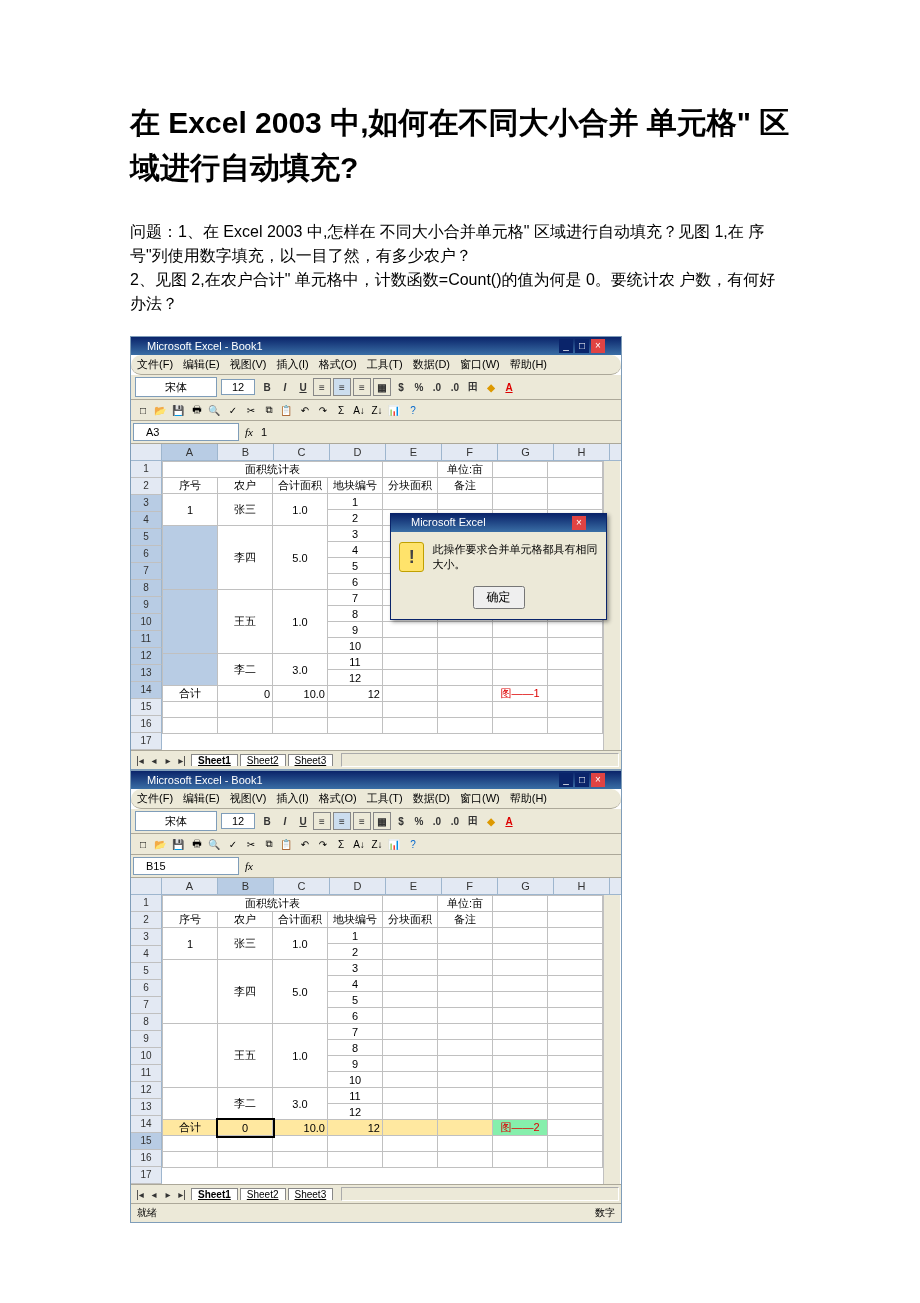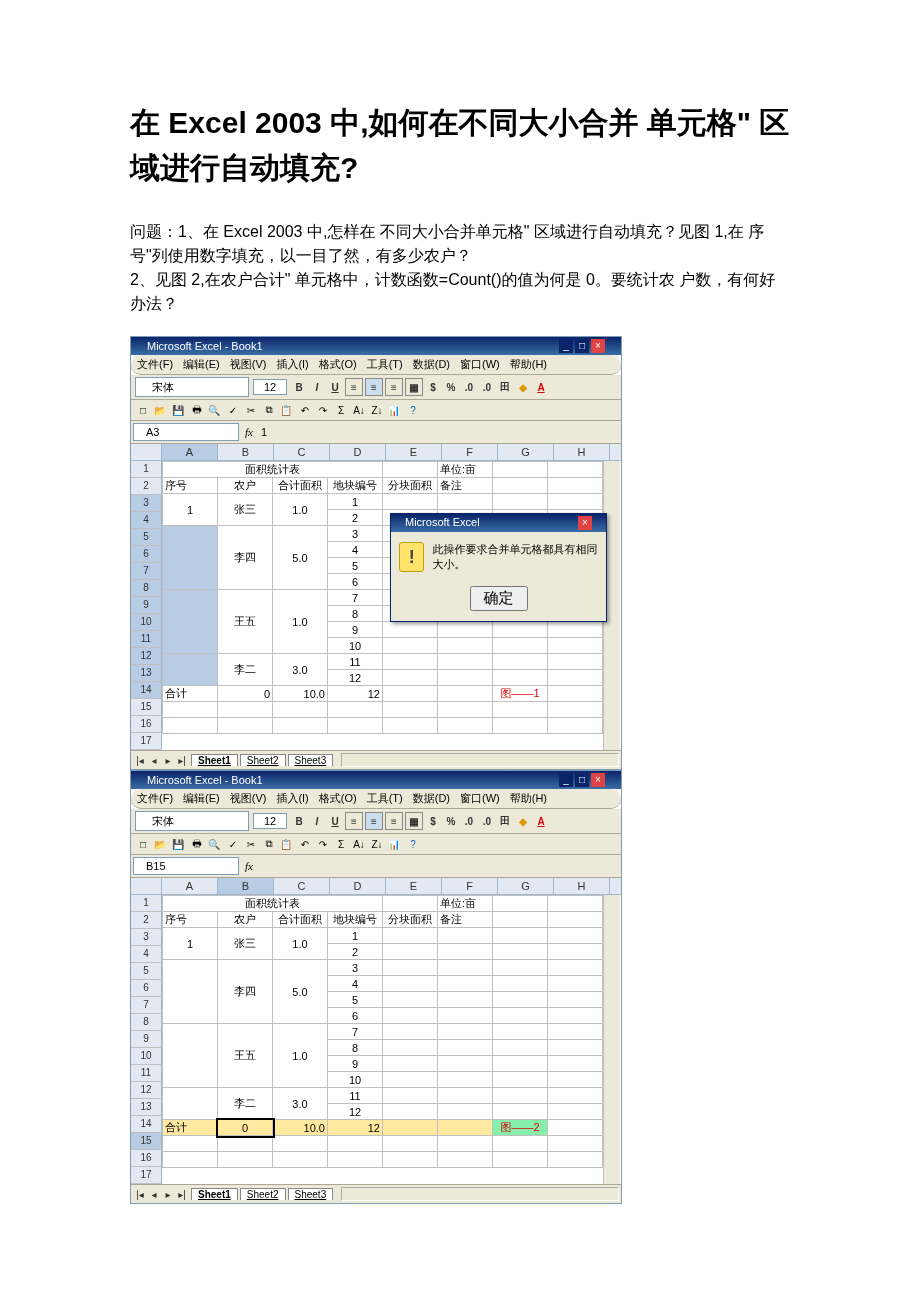--- a/index.html
+++ b/index.html
@@ -58,21 +58,21 @@
   }
   .fontrow{
     background:#ece9d8;
     display:flex;
     align-items:center;
     padding:2px 4px;
     border-bottom:1px solid #aca899;
     font-size:11px;
     gap:4px;
   }
-  .fontbox{border:1px solid #7f9db9;background:#fff;padding:1px 16px;min-width:80px;height:16px;line-height:16px;}
+  .fontbox{border:1px solid #7f9db9;background:#fff;padding:1px 0;min-width:80px;height:16px;line-height:16px;text-align:center;}
   .sizebox{border:1px solid #7f9db9;background:#fff;padding:1px 4px;width:24px;text-align:center;}
   .tbicons{display:flex;gap:2px;align-items:center;flex:1;}
   .tbi{width:16px;height:16px;display:flex;align-items:center;justify-content:center;font-size:10px;font-weight:bold;color:#333;}
   .tbi.I{font-style:italic;}
   .tbi.U{text-decoration:underline;}
   .tbi.box{border:1px solid #888;}
   .colorA{color:#d00;text-decoration:underline;}
   .toolbarrow{
     background:#ece9d8;
     display:flex;
@@ -93,46 +93,46 @@
   .fx{font-style:italic;font-family:serif;padding:0 4px;}
   .formulabar{flex:1;height:16px;line-height:16px;padding:0 4px;}
   .colheaders{display:flex;background:#e3e9f3;border-bottom:1px solid #9eb6ce;}
   .corner{width:30px;height:16px;border-right:1px solid #9eb6ce;background:#e3e9f3;}
   .ch{flex:0 0 55px;height:16px;line-height:16px;text-align:center;border-right:1px solid #9eb6ce;color:#333;}
   .rowheaders{display:flex;flex-direction:column;background:#e3e9f3;}
   .rh{width:30px;height:16px;line-height:16px;text-align:center;border-bottom:1px solid #c0c0c0;border-right:1px solid #9eb6ce;color:#333;font-size:10px;}
   .cells{position:relative;}
   table.grid{border-collapse:collapse;}
   table.grid td{border:1px solid #c0c0c0;width:55px;height:16px;font-size:11px;text-align:center;padding:0 2px;box-sizing:border-box;}
-  table.grid td.left{text-align:left;}
+  table.grid td.left{text-align:center;}
   table.grid td.right{text-align:right;}
   .sel{background:#b8cce4 !important;}
   .rh.sel,.ch.sel{background:#ffd28f;}
   .sheettabs{
     background:#ece9d8;border-top:1px solid #aca899;display:flex;align-items:center;padding:0 2px;height:18px;font-size:10px;
   }
   .stbtn{width:14px;text-align:center;color:#333;}
   .tab{border:1px solid #888;border-bottom:none;background:#fff;padding:0 6px;margin-left:2px;text-decoration:underline;}
   .tab.active{font-weight:bold;}
   .hscroll{flex:1;background:#ece9d8;margin-left:8px;height:12px;border:1px inset #fff;position:relative;}
   .statusbar{background:#ece9d8;border-top:1px solid #aca899;height:18px;font-size:10px;display:flex;align-items:center;padding:0 6px;justify-content:space-between;}
   .dialog{
     position:absolute;
     left:228px;top:52px;
     width:215px;
     border:1px solid #0a246a;
     background:#ece9d8;
     box-shadow:2px 2px 4px rgba(0,0,0,0.4);
     font-size:11px;
   }
-  .dialog .dtitle{background:linear-gradient(#0a246a,#3a6ea5);color:#fff;padding:2px 14px;display:flex;justify-content:space-between;gap:16px;}
+  .dialog .dtitle{background:linear-gradient(#0a246a,#3a6ea5);color:#fff;padding:2px 20px;display:flex;justify-content:space-between;gap:16px;}
   .dialog .dbody{display:flex;gap:8px;padding:10px 8px;align-items:flex-start;}
   .warnico{width:28px;height:28px;background:#ffe36b;border:1px solid #c0a000;border-radius:3px;display:flex;align-items:center;justify-content:center;font-size:18px;font-weight:bold;color:#444;}
   .dialog .dbtns{text-align:center;padding:4px 0 10px 0;}
-  .dialog button{font-size:15px;padding:1px 12px;}
+  .dialog button{font-size:12px;padding:1px 12px;}
   .vsb{width:16px;background:#ece9d8;border-left:1px solid #c0c0c0;}
   .gridwrap{display:flex;}
 </style>
 </head>
 <body>
 
 <div class="page">
   <h1>在 Excel 2003 中,如何在不同大小合并 单元格" 区域进行自动填充?</h1>
   <div class="bodytext">
     <div>问题：1、在 Excel 2003 中,怎样在 不同大小合并单元格" 区域进行自动填充？见图 1,在 序号"列使用数字填充，以一目了然，有多少农户？</div>
@@ -654,14 +654,18 @@
     <div class="sheettabs">
       <span class="stbtn">|◂</span>
       <span class="stbtn">◂</span>
       <span class="stbtn">▸</span>
       <span class="stbtn">▸|</span>
       <span class="tab active">Sheet1</span>
       <span class="tab">Sheet2</span>
       <span class="tab">Sheet3</span>
       <div class="hscroll"></div>
     </div>
+    <div class="statusbar">
+      <span>就绪</span>
+      <span>数字</span>
+    </div>
   </div>
 </div>
 
 </body></html>

